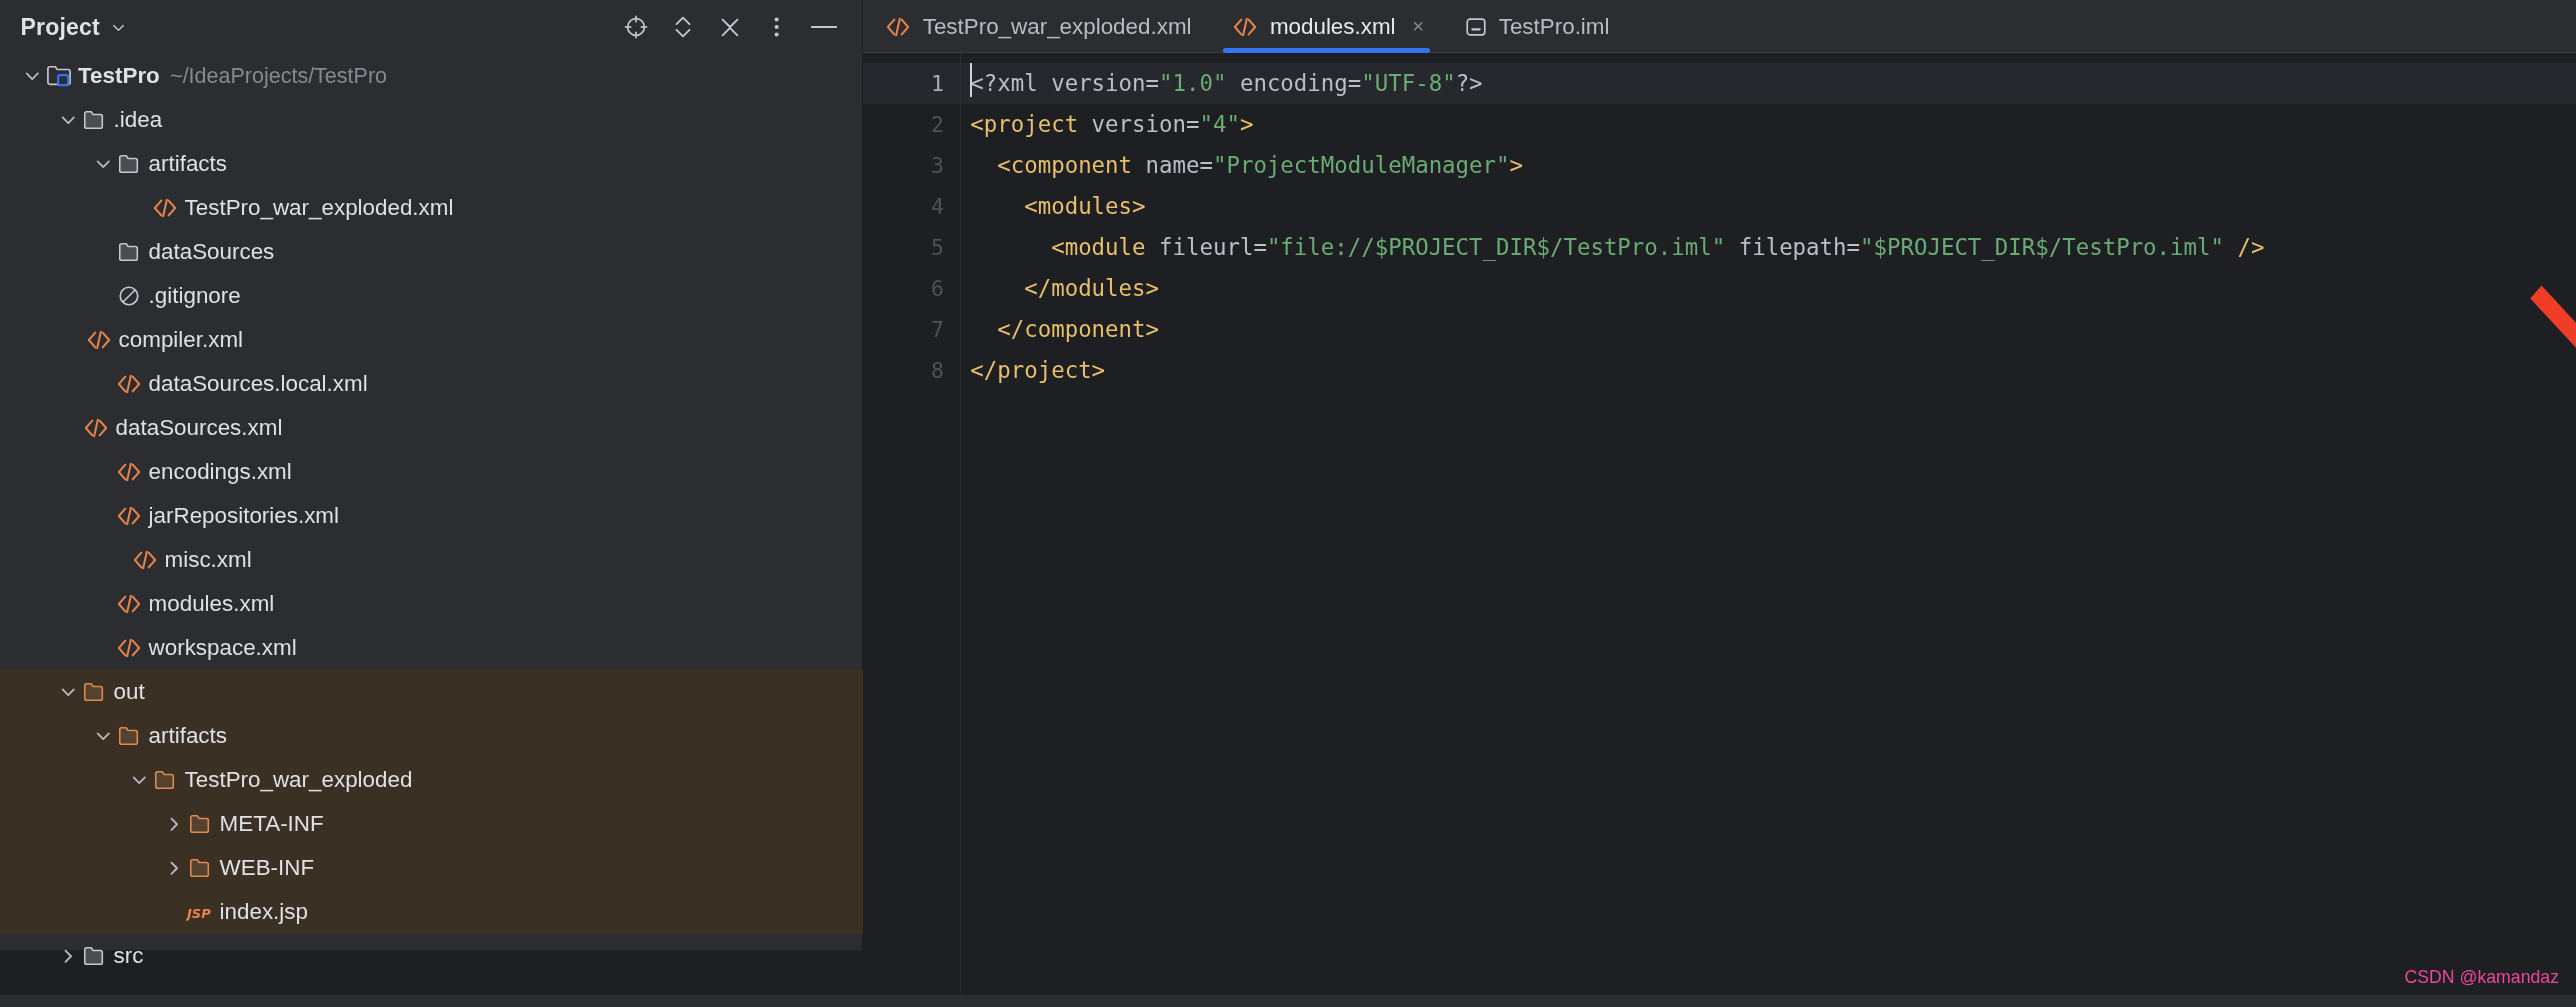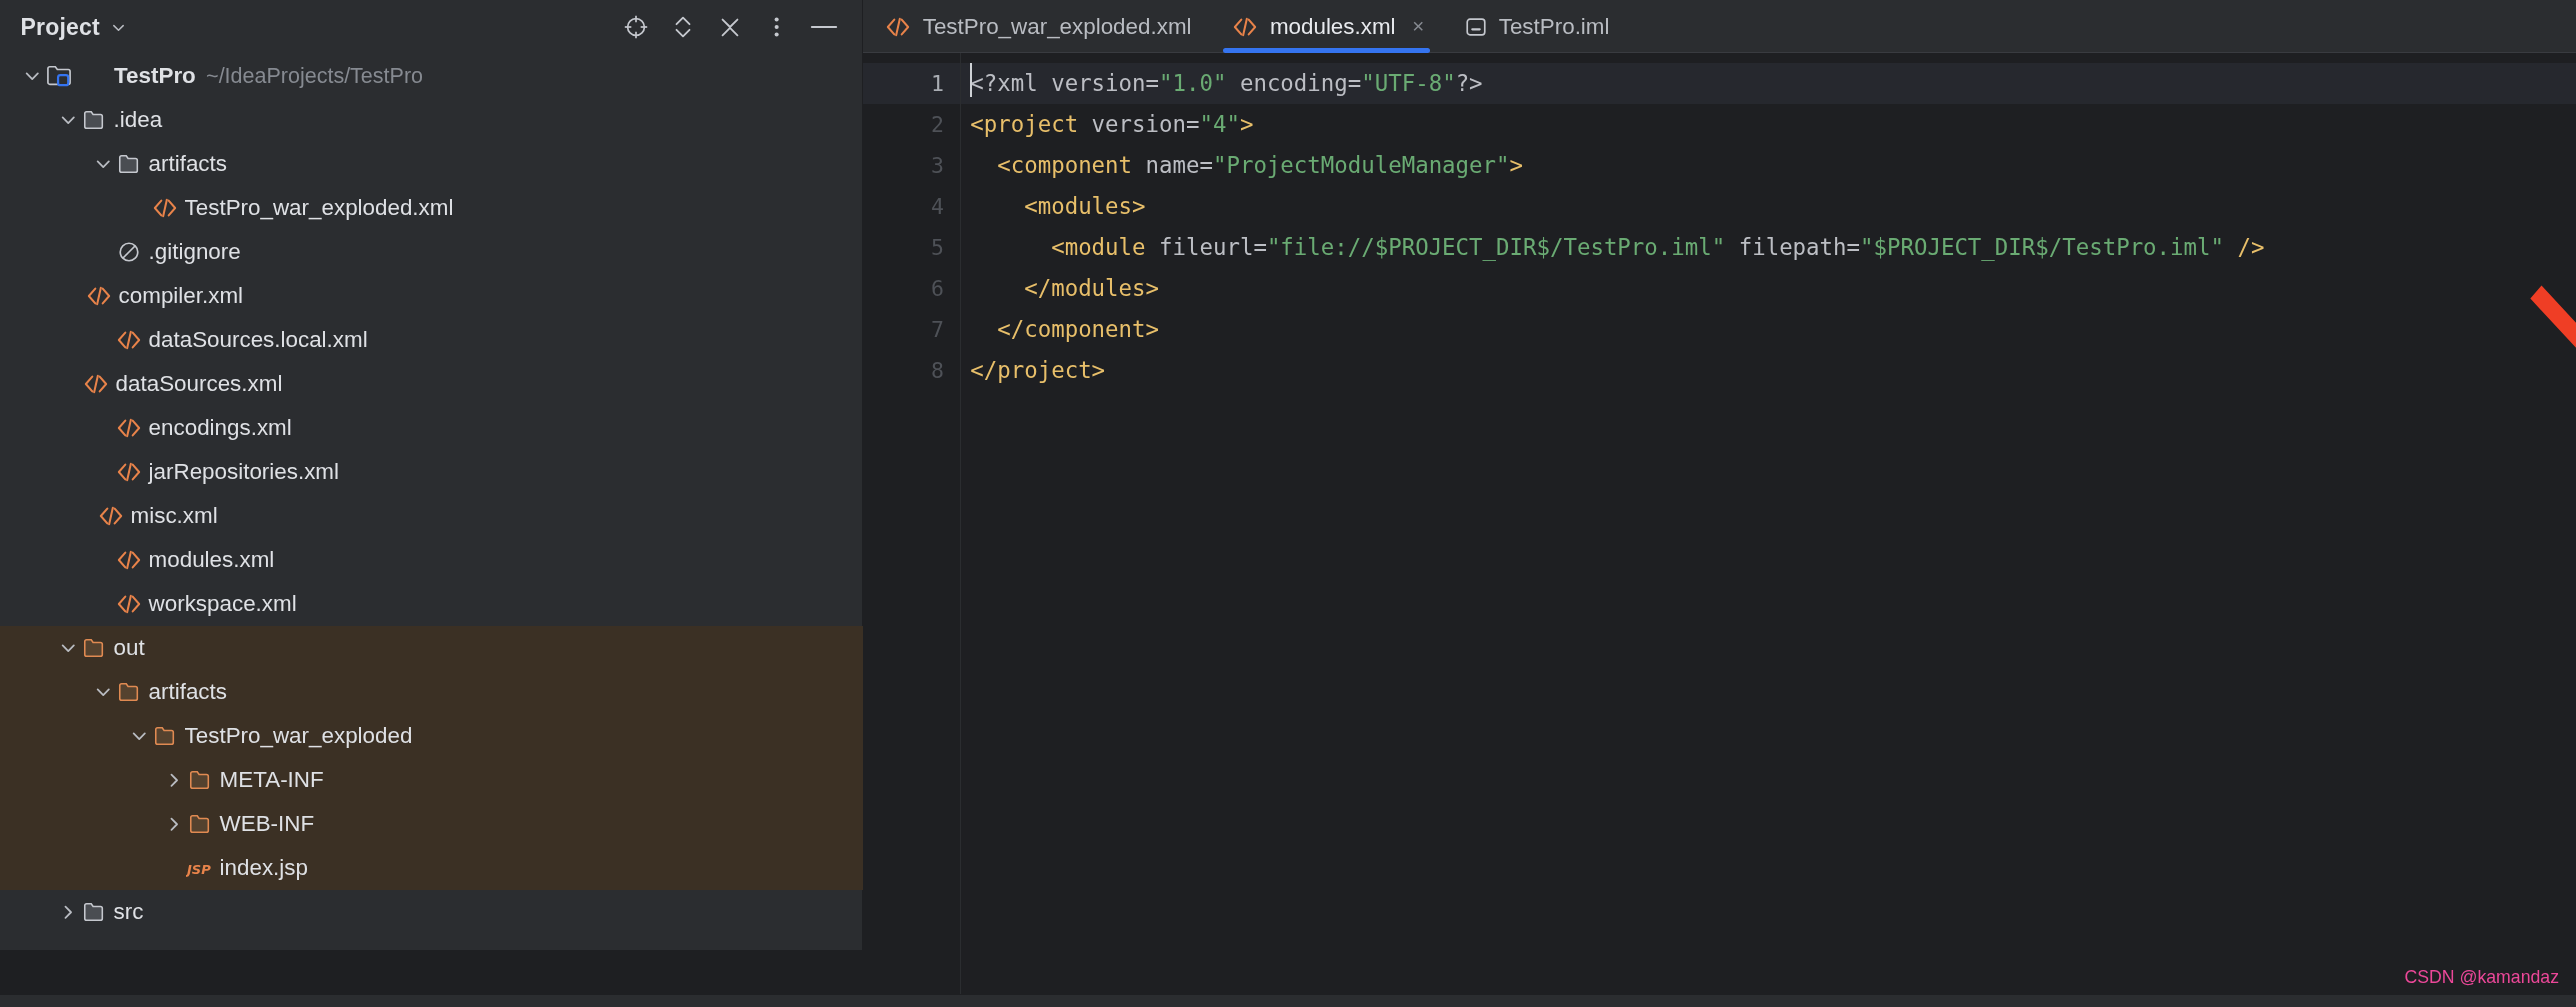--- a/index.html
+++ b/index.html
@@ -66,21 +66,21 @@
   .row .arrow.empty { visibility: hidden; }
   .row .ficon {
     width: 28px; height: 24px;
     flex: 0 0 28px;
     display:flex; align-items:center; justify-content:center;
     margin-right: 5.6px;
   }
   .row .rname {
     font-size: 22.4px; color: #dfe1e5;
   }
-  .row .rname.bold { font-weight: bold; margin-left: 36px; }
+  .row .rname.bold { font-weight: bold; }
   .row .rpath {
     font-size: 21.5px; color: #868a91; margin-left: 10.3px;
   }
   .row.excluded { background: #3b3024; }
   .sel-bg {
     position: absolute;
     left: 7.5px; right: 7.5px; top: 1.9px; bottom: 1.9px;
     background: #4b4d51;
     border-radius: 5.6px;
     z-index: 0;
@@ -318,20 +318,31 @@
               </svg>
             </span>
           </span>
           <span class="rname">TestPro_war_exploded.xml</span>
         </div>
         <div class="row" style="padding-left: 91px;">
           <span class="arrow empty"></span>
           <span class="ficon">
             <span style="display: inline-flex; align-items: center;">
               <svg width="24" height="24" viewBox="0 0 26 26">
+                <path d="M3 6a2 2 0 012-2h5l2 3h8a2 2 0 012 2v11a2 2 0 01-2 2H5a2 2 0 01-2-2z" fill="#4a4d52" stroke="#c5c8ce" stroke-width="1.7"></path>
+              </svg>
+            </span>
+          </span>
+          <span class="rname">dataSources</span>
+        </div>
+        <div class="row" style="padding-left: 91px;">
+          <span class="arrow empty"></span>
+          <span class="ficon">
+            <span style="display: inline-flex; align-items: center;">
+              <svg width="24" height="24" viewBox="0 0 26 26">
                 <circle cx="13" cy="13" r="9.5" fill="none" stroke="#c5c8ce" stroke-width="1.8"></circle>
                 <line x1="6.5" y1="19.5" x2="19.5" y2="6.5" stroke="#c5c8ce" stroke-width="1.8"></line>
               </svg>
             </span>
           </span>
           <span class="rname">.gitignore</span>
         </div>
         <div class="row" style="padding-left: 61px;">
           <span class="arrow empty"></span>
           <span class="ficon">
@@ -390,21 +401,21 @@
             <span style="display: inline-flex; align-items: center;">
               <svg width="28" height="24" viewBox="0 0 30 26">
                 <path d="M11 5L4 13l7 8" stroke="#e8834a" stroke-width="2.2" fill="none" stroke-linecap="round" stroke-linejoin="round"></path>
                 <path d="M19 5l7 8-7 8" stroke="#e8834a" stroke-width="2.2" fill="none" stroke-linecap="round" stroke-linejoin="round"></path>
                 <line x1="17" y1="4" x2="13" y2="22" stroke="#e8834a" stroke-width="2.2" stroke-linecap="round"></line>
               </svg>
             </span>
           </span>
           <span class="rname">jarRepositories.xml</span>
         </div>
-        <div class="row" style="padding-left: 73px;">
+        <div class="row" style="padding-left: 107px;">
           <span class="arrow empty"></span>
           <span class="ficon">
             <span style="display: inline-flex; align-items: center;">
               <svg width="28" height="24" viewBox="0 0 30 26">
                 <path d="M11 5L4 13l7 8" stroke="#e8834a" stroke-width="2.2" fill="none" stroke-linecap="round" stroke-linejoin="round"></path>
                 <path d="M19 5l7 8-7 8" stroke="#e8834a" stroke-width="2.2" fill="none" stroke-linecap="round" stroke-linejoin="round"></path>
                 <line x1="17" y1="4" x2="13" y2="22" stroke="#e8834a" stroke-width="2.2" stroke-linecap="round"></line>
               </svg>
             </span>
           </span>

